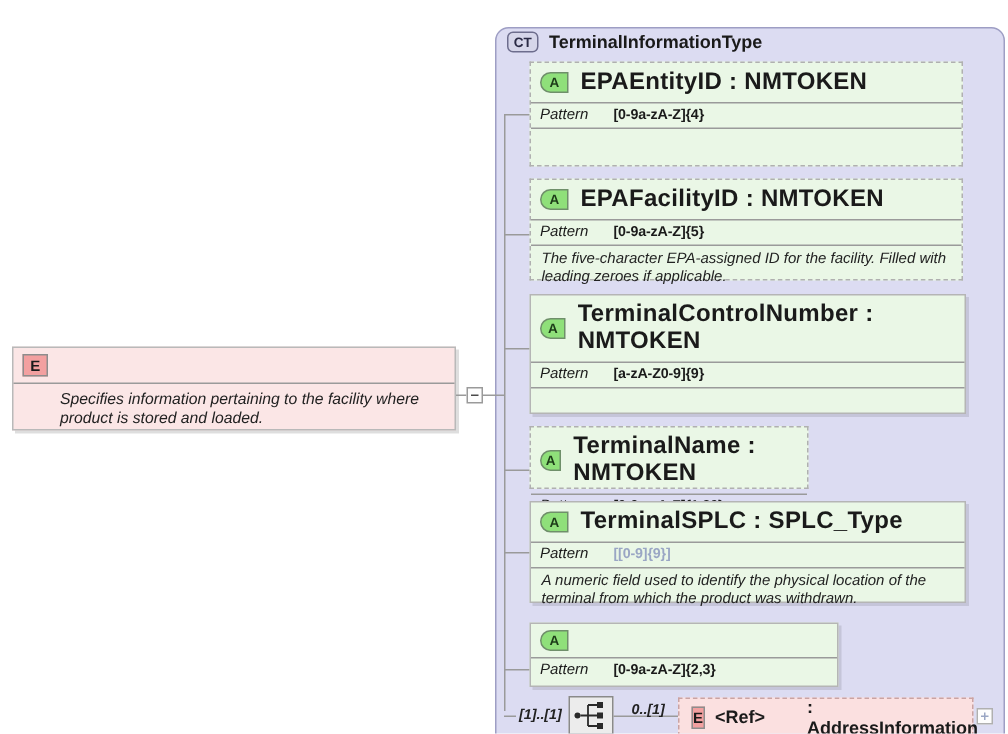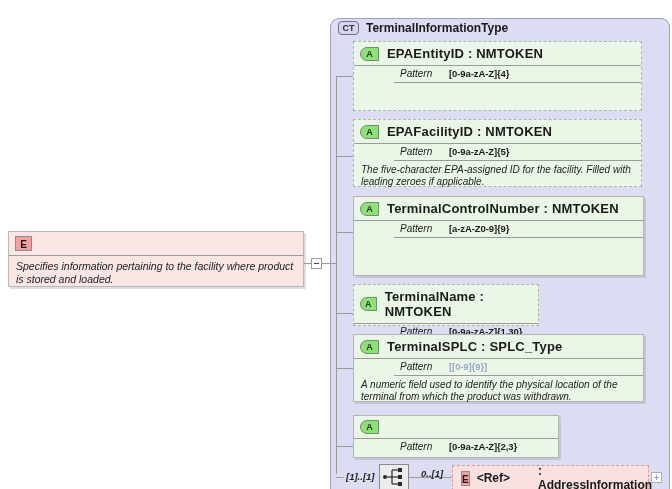--- a/index.html
+++ b/index.html
@@ -26,20 +26,21 @@
     display:flex;align-items:center;
     padding:4px 6px 4px 6px;
     border-bottom:1px solid #9a9a9a;
   }
   .elembox .annorow{
     padding:4px 7px 6px 7px;
     font-style:italic;
     font-size:10.5px;
     line-height:12.5px;
     color:#222;
+    margin-left:24px;
   }
   .badgeE{
     display:inline-block;
     width:17px;height:15px;line-height:15px;
     text-align:center;
     background:#f3a0a0;
     border:1px solid #8d8d8d;
     color:#1a1a1a;
     font-size:10px;font-weight:bold;
     margin-right:7px;
@@ -123,26 +124,25 @@
     margin-right:8px;
     box-sizing:border-box;
     background:#8fe07a;
     border:1px solid #6f8f6a;
     border-top-left-radius:8px;
     border-bottom-left-radius:8px;
     font-size:9px;font-weight:bold;
     color:#1c3b18;
     text-align:center;line-height:13px;
   }
-  .attrtitle{font-size:13px;font-weight:bold;letter-spacing:.2px;}
+  .attrtitle{font-size:16px;font-weight:bold;letter-spacing:.2px;}
   .patrow{
     display:flex;align-items:flex-end;
     padding:2px 6px 3px 6px;
     font-size:10px;
-    margin-left:40px;
   }
   .patrow.ruled{border-bottom:1px solid #9a9a9a;}
   .patlabel{font-style:italic;width:49px;flex:0 0 49px;}
   .patval{font-weight:bold;font-size:9.5px;letter-spacing:-.1px;}
   .patval.muted{color:#9aa6c4;font-weight:bold;}
   .docrow{
     padding:3px 7px 5px 7px;
     font-style:italic;font-size:10px;line-height:12px;color:#222;
   }
 

